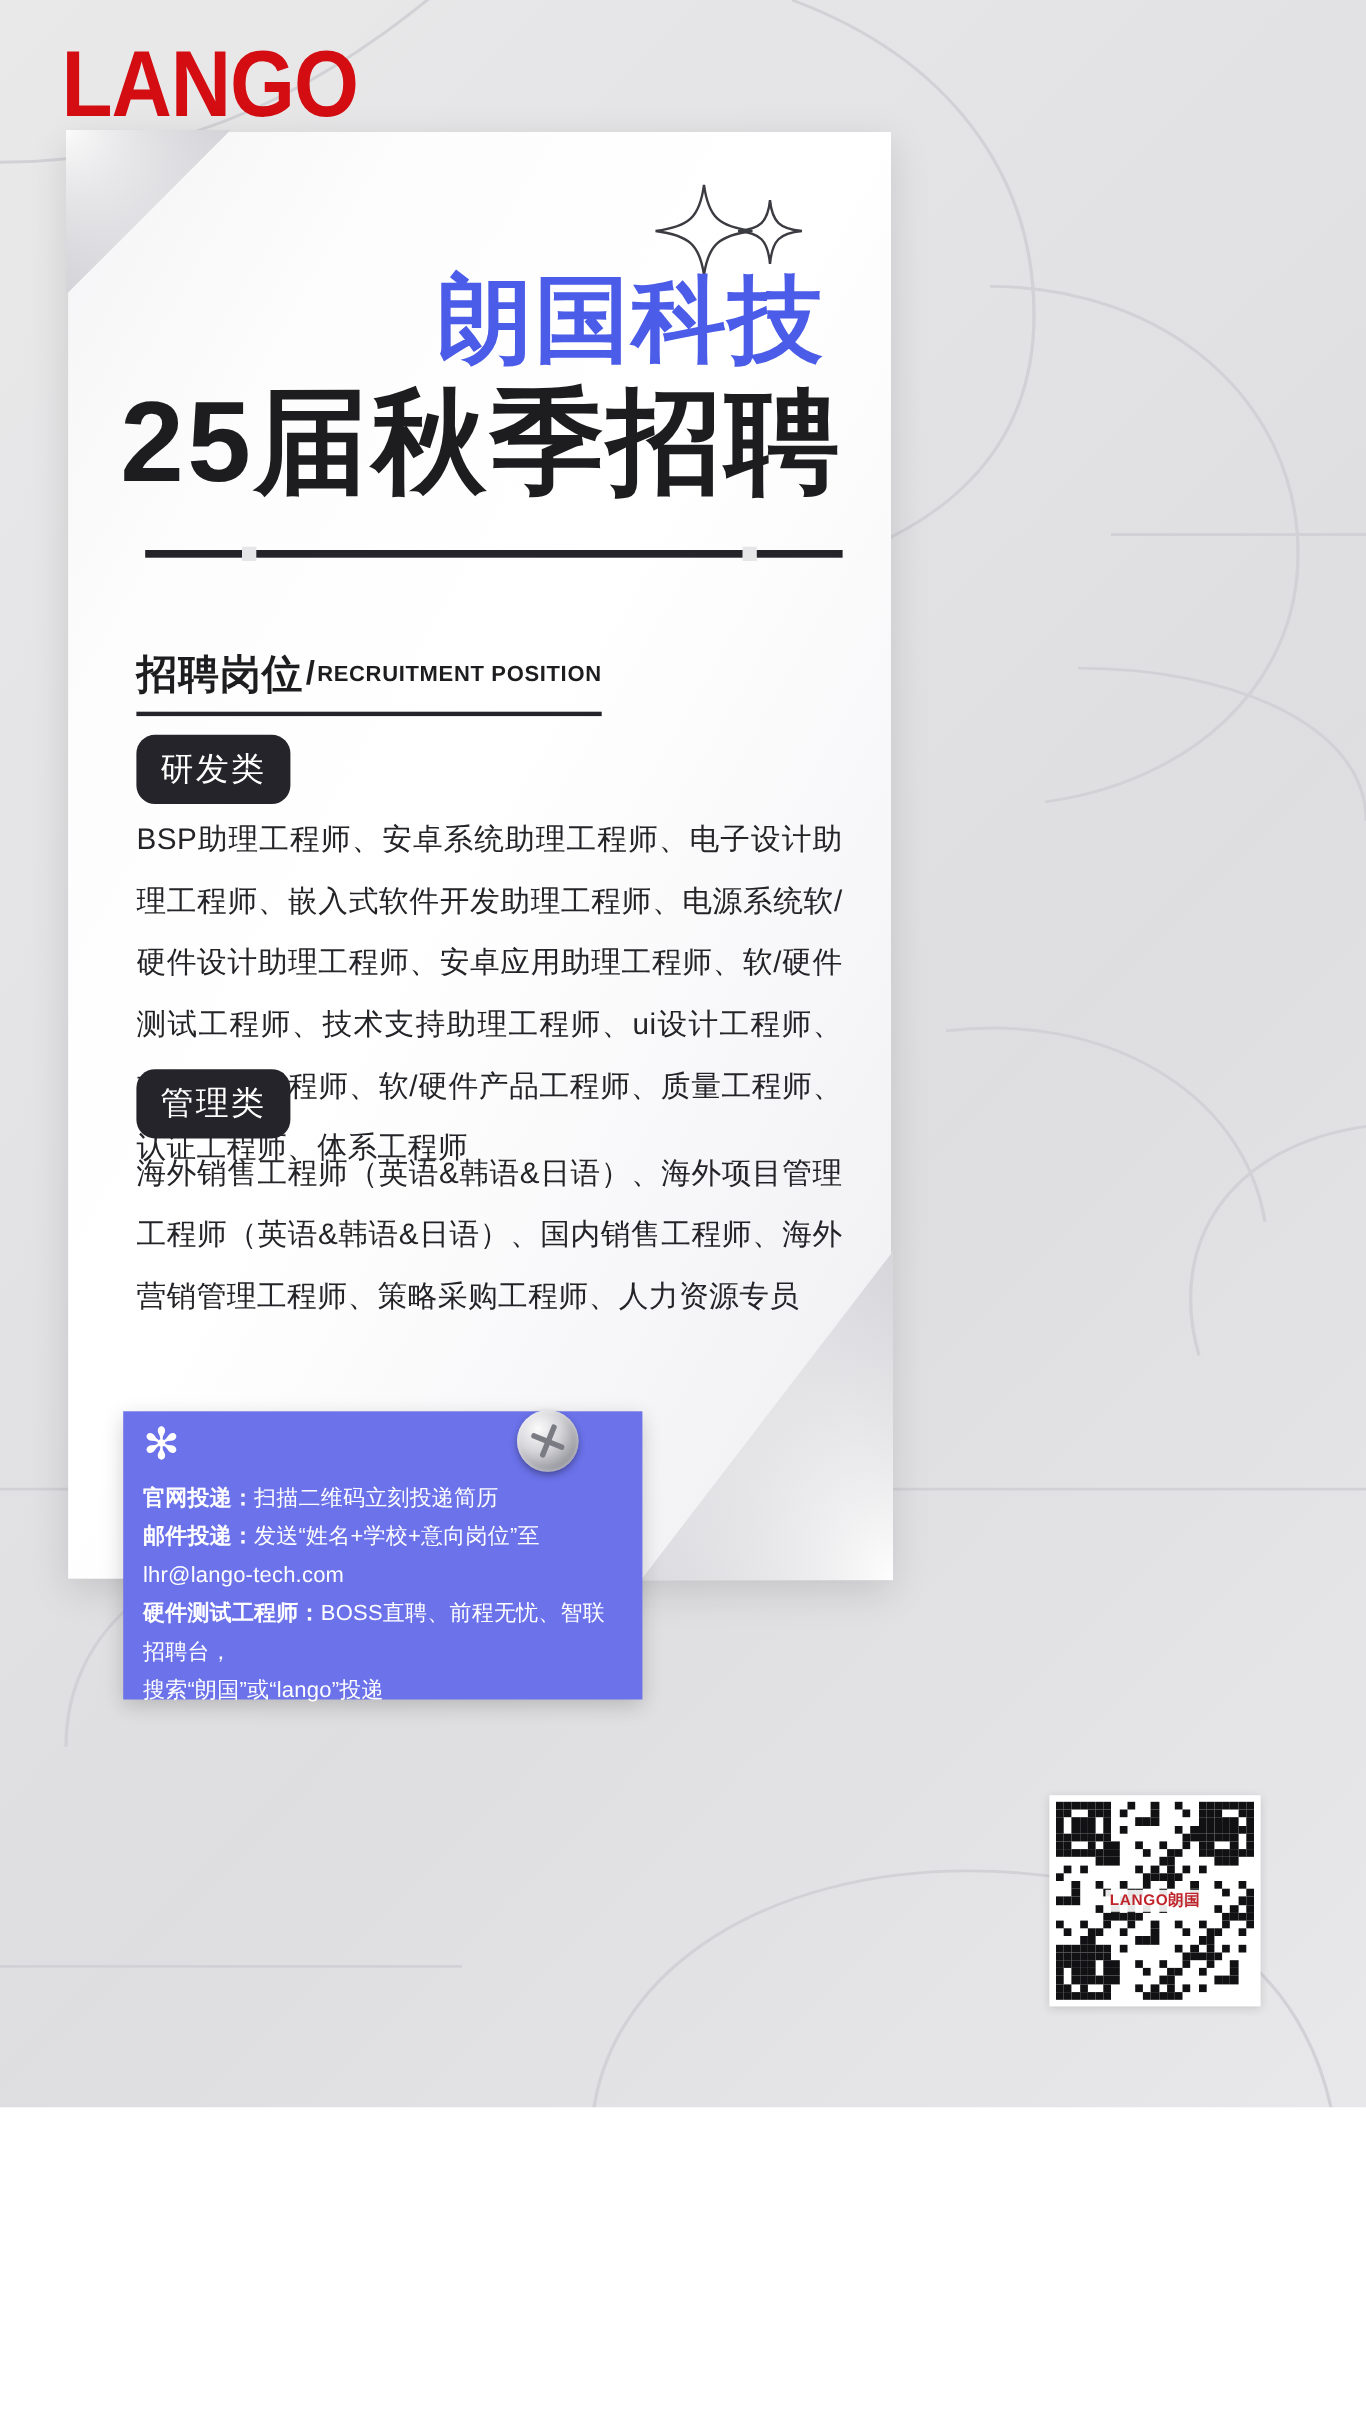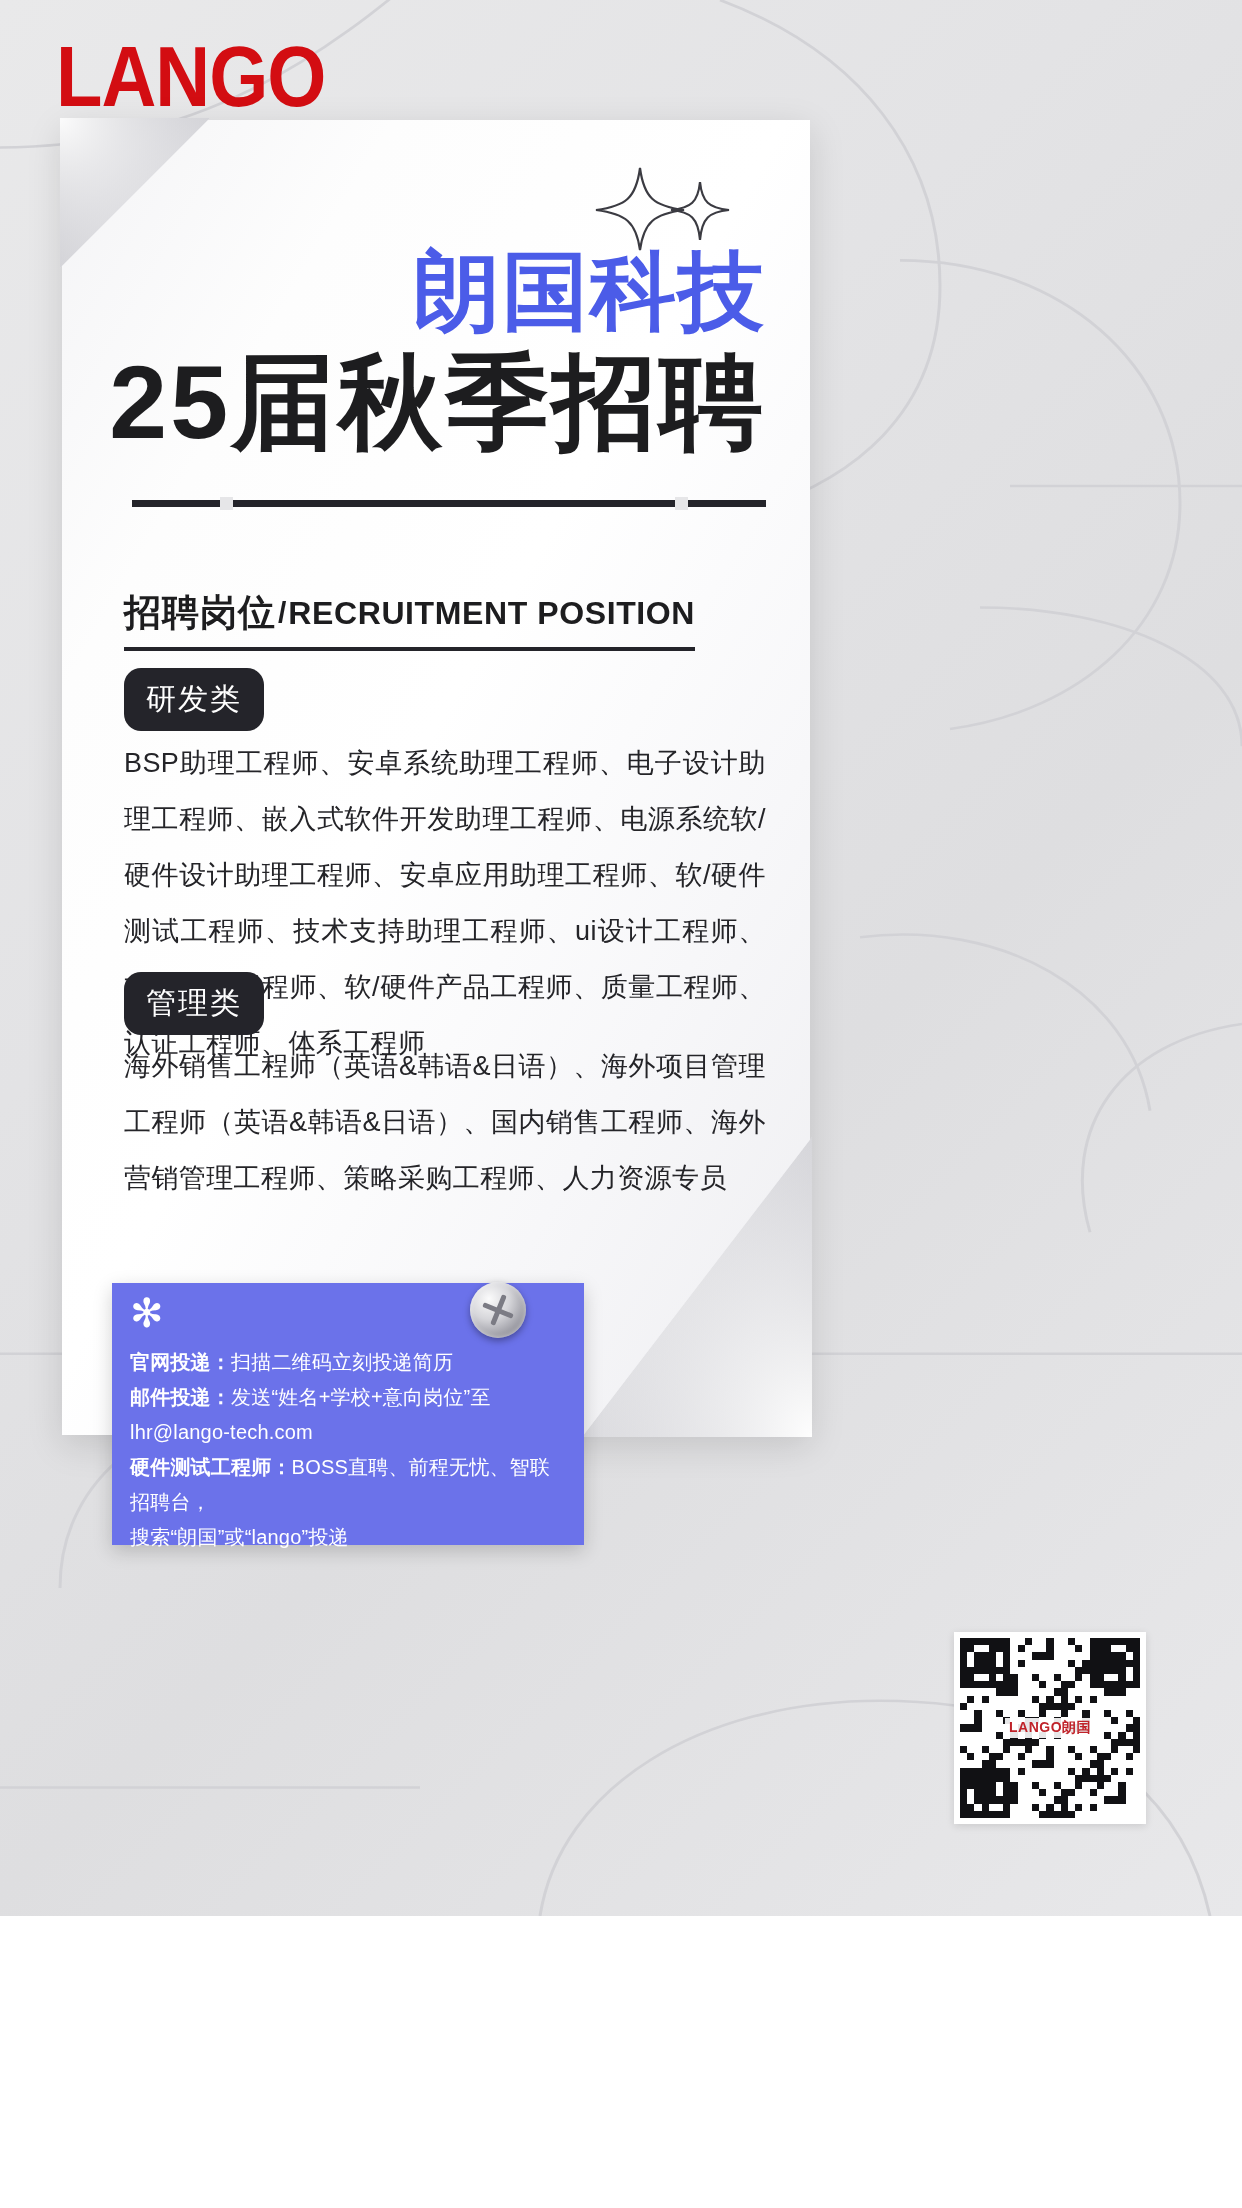--- a/index.html
+++ b/index.html
@@ -109,21 +109,21 @@
     right: 44px;
     top: 128px;
     text-align: right;
   }
   .title-cn {
     font-size: 86px;
     font-weight: 800;
     color: #4b5ce8;
     letter-spacing: 2px;
     line-height: 1;
-    margin: 0 0 16px 0;
+    margin: 0 16px 16px 0;
   }
   .title-main {
     font-size: 104px;
     font-weight: 800;
     color: #1d1d1f;
     letter-spacing: 3px;
     line-height: 1;
     margin: 0;
   }
   .rule {
@@ -161,21 +161,21 @@
     color: #1d1d1f;
     letter-spacing: 1px;
   }
   .sec-head .slash {
     font-size: 30px;
     font-weight: 700;
     color: #1d1d1f;
     padding: 0 2px;
   }
   .sec-head .en {
-    font-size: 32px;
+    font-size: 20px;
     font-weight: 700;
     color: #1d1d1f;
     letter-spacing: .6px;
   }
 
   .tag {
     position: absolute;
     left: 62px;
     background: #24242a;
     color: #ffffff;

